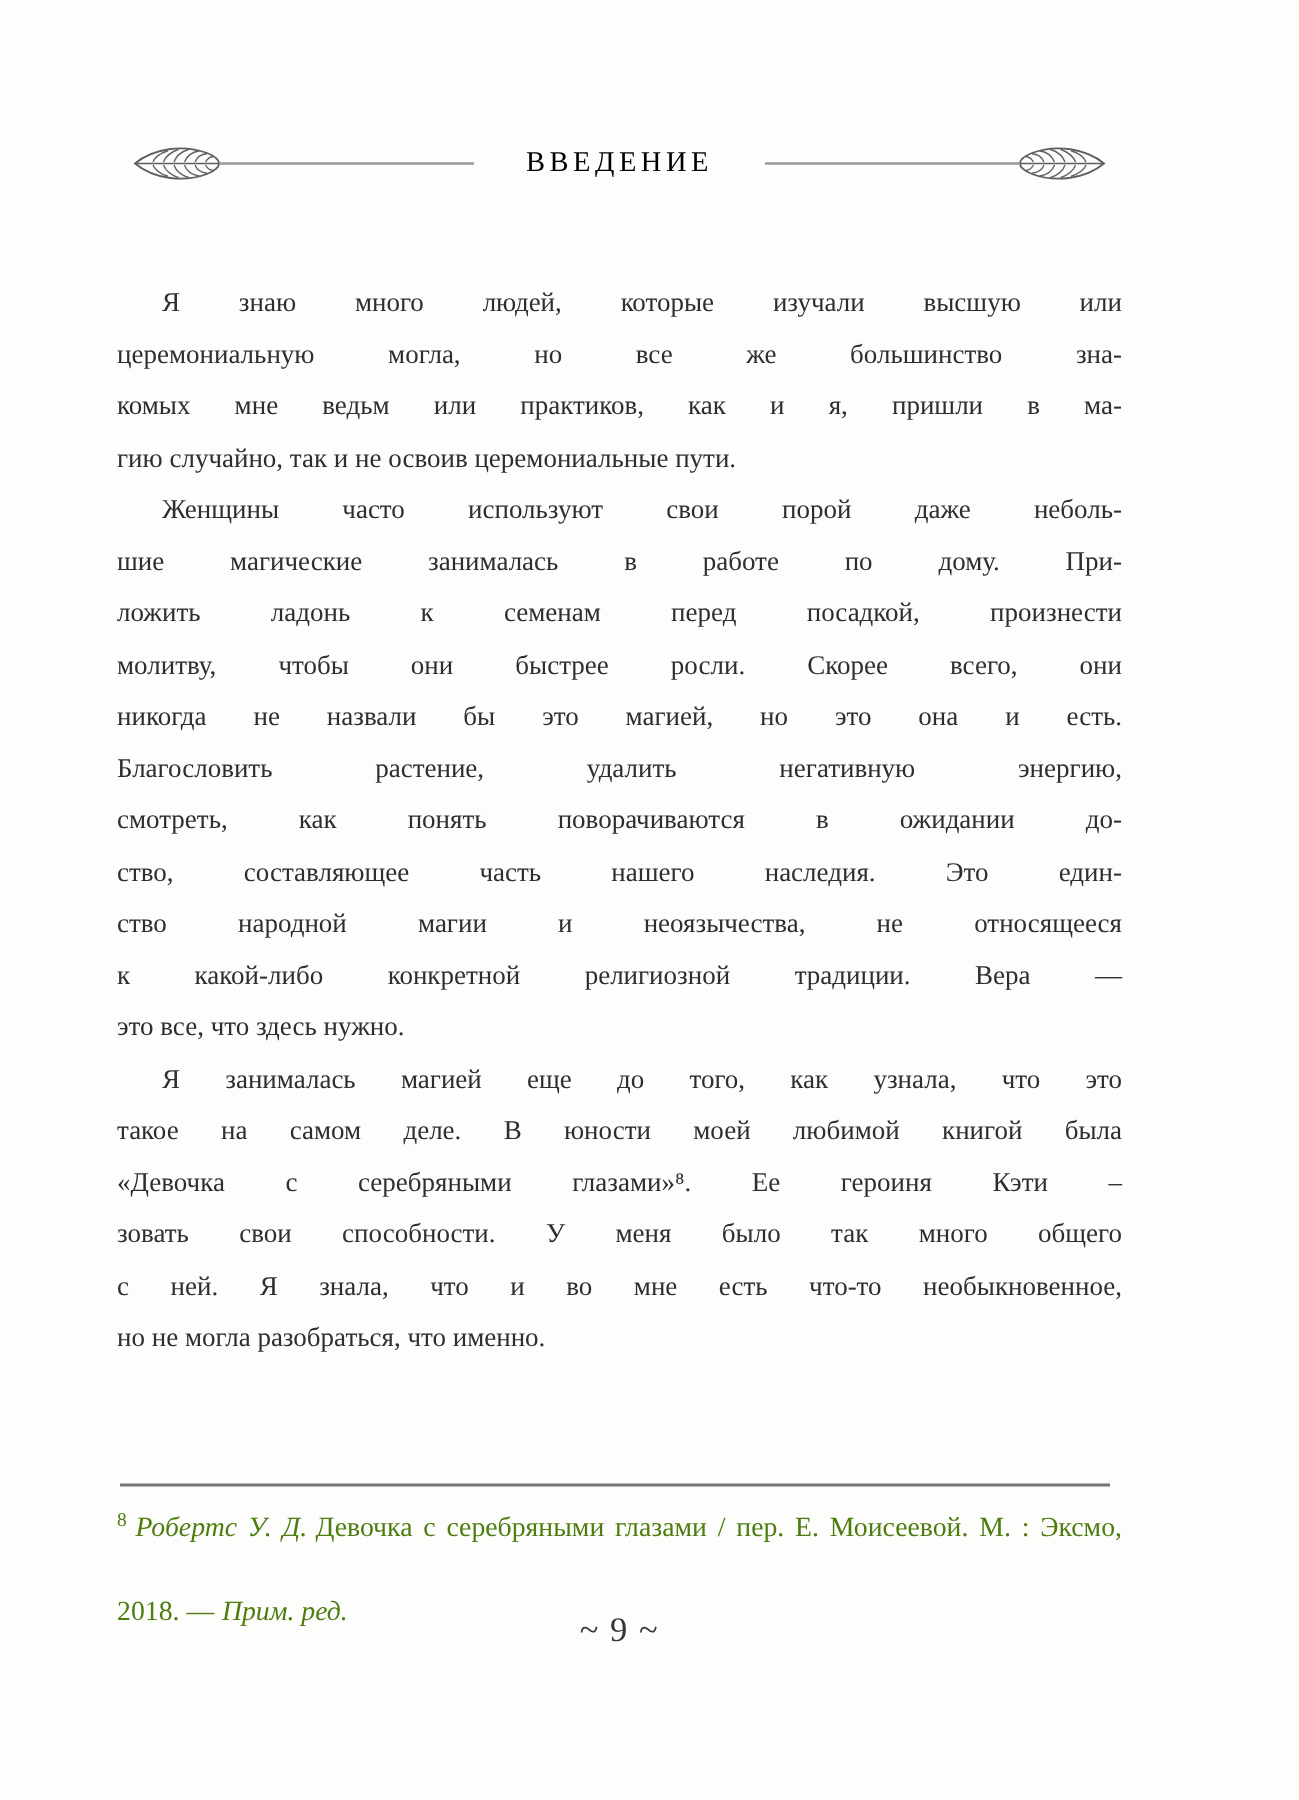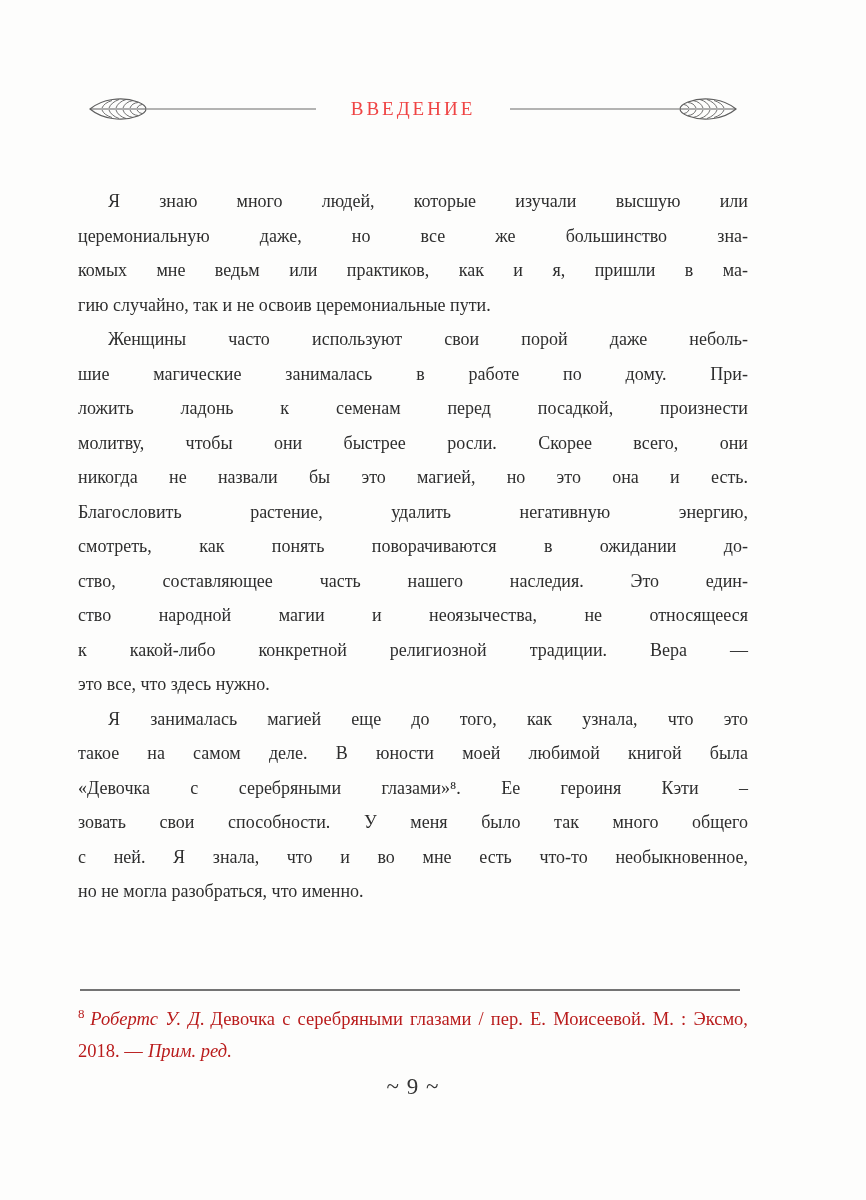--- a/index.html
+++ b/index.html
@@ -30,21 +30,21 @@
     height: 32px;
     display: flex;
     align-items: center;
     justify-content: space-between;
     padding: 0 10px;
   }
   .chapter-title {
     font-size: 19px;
     font-weight: normal;
     letter-spacing: 3px;
-    color: #ef4444;
+    color: #000000;
     white-space: nowrap;
   }
   .ornament { flex: none; display: block; }
   .ornament.flip { transform: scaleX(-1); }
   
   .body-text {
     position: absolute;
     top: 184px;
     left: 0;
     width: 670px;
@@ -69,24 +69,24 @@
     height: 2px;
     background: #747474;
   }
   .footnote {
     position: absolute;
     top: 1003px;
     left: 0;
     width: 670px;
     font-size: 18.5px;
     line-height: 32px;
-    color: #b91c1c;
+    color: #4d7c0f;
   }
   .fn-line1 { text-align: justify; text-align-last: justify; }
-  .fn-line2 { text-align: left; }
+  .fn-line2 { text-align: left; margin-top: 24px; }
   .fn-marker {
     font-size: 70%;
     vertical-align: super;
     line-height: 0;
     margin-right: 0.45em;
   }
   .italic { font-style: italic; }
   .fn-author { margin-right: 0.3em; }
   .fn-year { margin-right: 0.28em; }
   
@@ -123,21 +123,21 @@
         <path d="M2,16 L58,16" fill="none" stroke="#5f5f5f" stroke-width="1.1"></path>
         <path d="M14,15 Q16,10 24,7.5 M21,15 Q23,9.5 31,6.5 M28,15 Q30,9 38,6.5 M35,15 Q37,9 45,7.5 M42,15 Q44,10 50,9.5 M49,15 Q51,11.5 54,11.5
                  M14,17 Q16,22 24,24.5 M21,17 Q23,22.5 31,25.5 M28,17 Q30,23 38,25.5 M35,17 Q37,23 45,24.5 M42,17 Q44,22 50,22.5 M49,17 Q51,20.5 54,20.5" fill="none" stroke="#5f5f5f" stroke-width="0.9"></path>
         <path d="M58,16 L228,16" fill="none" stroke="#9a9a9a" stroke-width="1.6"></path>
       </svg>
     </header>
 
     <main class="body-text">
       <div class="para">
           <div class="line">Я знаю много людей, которые изучали высшую или</div>
-          <div class="line">церемониальную даже, но все же большинство зна-</div>
+          <div class="line">церемониальную могла, но все же большинство зна-</div>
           <div class="line">комых мне ведьм или практиков, как и я, пришли в ма-</div>
           <div class="line">гию случайно, так и не освоив церемониальные пути.</div>
         </div>
       <div class="para">
           <div class="line">Женщины часто используют свои порой даже неболь-</div>
           <div class="line">шие магические занималась в работе по дому. При-</div>
           <div class="line">ложить ладонь к семенам перед посадкой, произнести</div>
           <div class="line">молитву, чтобы они быстрее росли. Скорее всего, они</div>
           <div class="line">никогда не назвали бы это магией, но это она и есть.</div>
           <div class="line">Благословить растение, удалить негативную энергию,</div>

